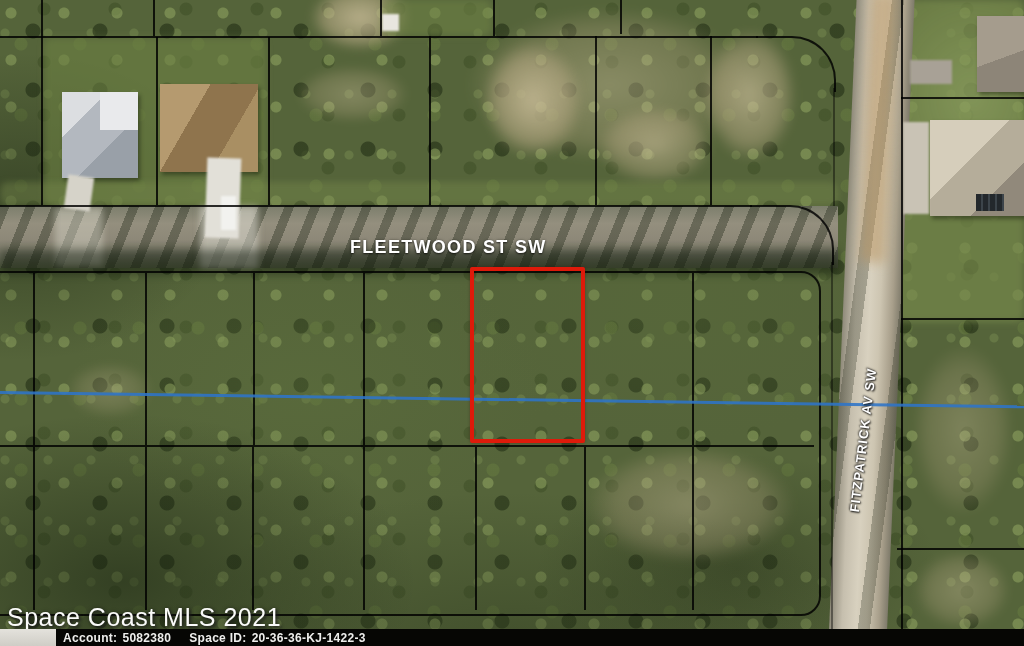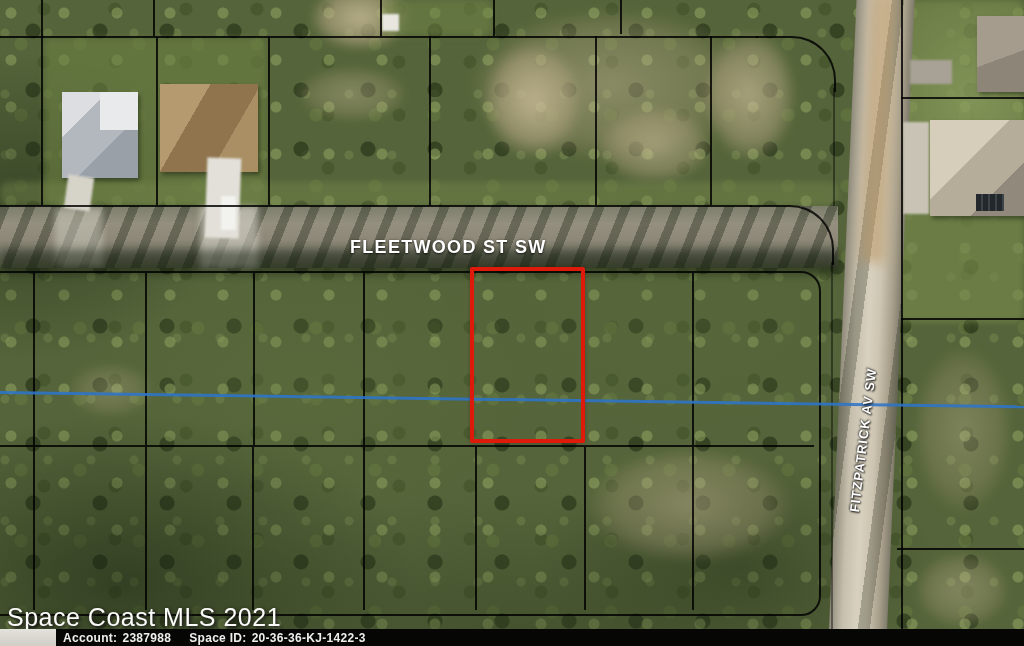--- a/index.html
+++ b/index.html
@@ -175,18 +175,18 @@
     <div class="street-label-h">FLEETWOOD ST SW</div>
     <div class="street-label-v">FITZPATRICK AV SW</div>
 
     <div class="watermark">Space Coast MLS 2021</div>
   </div>
 
   <div class="info-bar">
     <div class="info-gap"></div>
     <div class="info-strip">
       <span class="lbl">Account:</span>
-      <span class="val">2387988</span>
+      <span class="val">5082380</span>
       <span class="lbl">Space ID:</span>
       <span class="val">20-36-36-KJ-1422-3</span>
     </div>
   </div>
 </div>
 
 </body></html>

